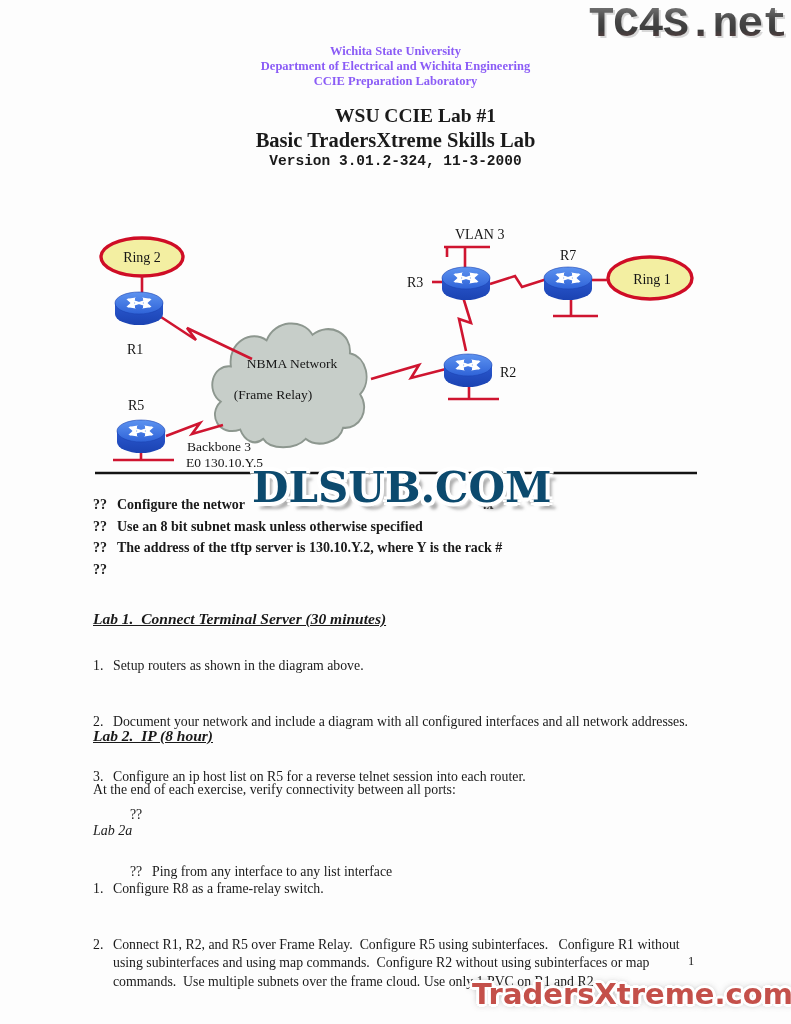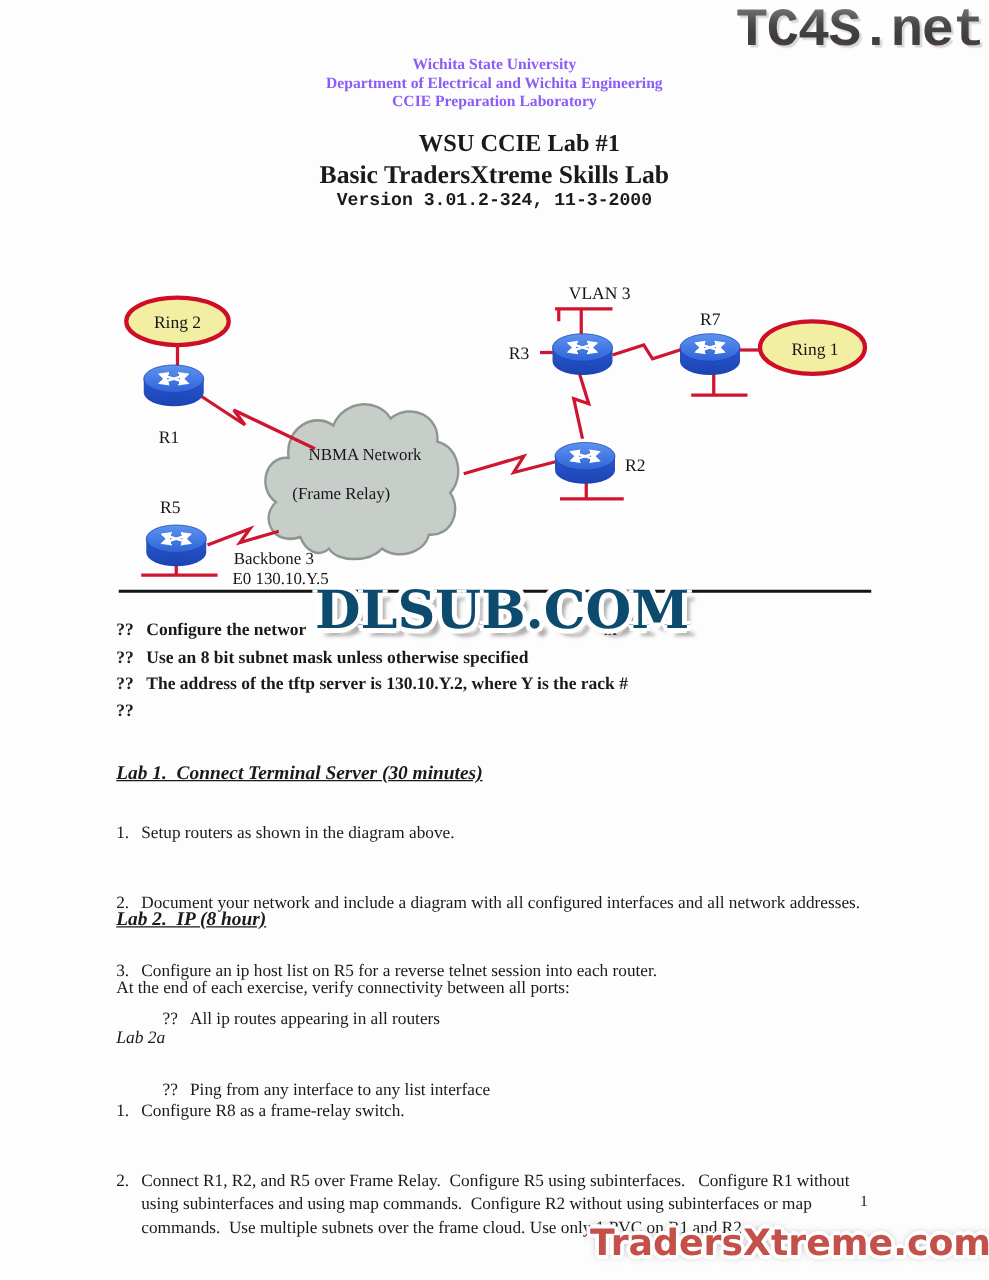--- a/index.html
+++ b/index.html
@@ -185,21 +185,20 @@
     <span class="num">3.</span>
     <span class="itx">Configure an ip host list on R5 for a reverse telnet session into each router.</span>
   </div>
 </div>
 
 <div class="labhead abs" style="left:93px;top:727px;">Lab 2.  IP (8 hour)</div>
 <div class="bodytxt abs" style="left:93px;top:781px;width:600px;">At the end of each exercise, verify connectivity between all ports:</div>
 <div class="bodytxt subul abs" style="left:130px;top:768px;width:560px;">
   <div class="row">
     <span class="mk">??</span>
-    <span>All ip routes appearing in all routers</span>
   </div>
   <div class="row">
     <span class="mk">??</span>
     <span>Ping from any interface to any list interface</span>
   </div>
 </div>
 
 <div class="labhead2 abs" style="left:93px;top:823px;">Lab 2a</div>
 <div class="bodytxt olist abs" style="left:93px;top:843px;">
   <div class="row">

